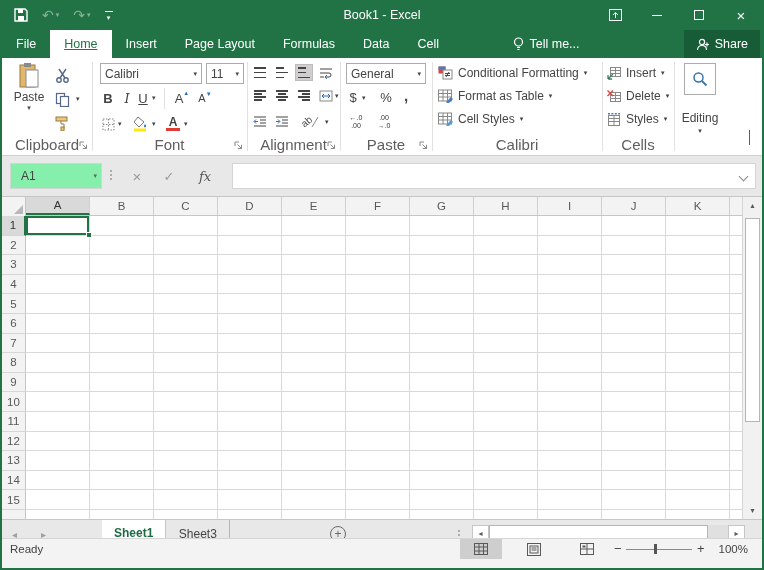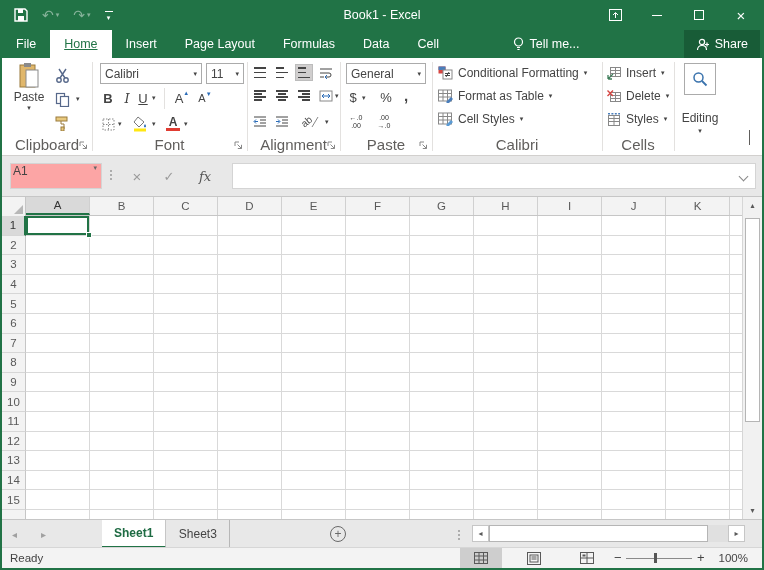--- a/index.html
+++ b/index.html
@@ -47,21 +47,21 @@
   .bigbtn { position:absolute; display:flex; flex-direction:column; align-items:center; }
   .lbl12 { font-size:12px; color:#444; }
   .styles-row, .cells-row { position:absolute; display:flex; align-items:center; gap:5px; font-size:12px; white-space:nowrap; }
   .chev-up { width:7px; height:7px; border-left:1.5px solid #605e5c; border-top:1.5px solid #605e5c; transform:rotate(45deg); }
   .chev-down { width:7px; height:7px; border-left:1.5px solid #888; border-top:1.5px solid #888; transform:rotate(225deg); }
   .microtxt { font-size:7px; line-height:8px; color:#333; text-align:center; }
   .ed-box { width:32px; height:32px; border:1px solid #ababab; background:#fff; display:flex; align-items:center; justify-content:center; }
 
   
   .fbar { position:absolute; left:0; right:0; top:156px; height:41px; background:#e8e8e8; border-bottom:1px solid #c6c6c6; }
-  .namebox { position:absolute; left:8px; top:7px; width:92px; height:26px; background:#fca5a5; border:1px solid #d4d4d4; display:flex; align-items:flex-start; padding-left:2px; font-size:12px; }
+  .namebox { position:absolute; left:8px; top:7px; width:92px; height:26px; background:#86efac; border:1px solid #d4d4d4; display:flex; align-items:center; padding-left:10px; font-size:12px; }
   .namebox .dd { margin-left:auto; margin-right:4px; color:#666; }
   .vdots { position:absolute; display:flex; flex-direction:column; gap:2px; }
   .vdots i { width:2px; height:2px; background:#9a9a9a; border-radius:50%; }
   .fbtn { position:absolute; top:7px; height:26px; width:26px; display:flex; align-items:center; justify-content:center; color:#9b9b9b; font-size:13px; }
   .fx { font-family:"DejaVu Serif", serif; font-style:italic; color:#555; }
   .finput { position:absolute; left:230px; right:6px; top:7px; height:26px; background:#fff; border:1px solid #d4d4d4; display:flex; align-items:center; }
   .finput .chev-down { margin-left:auto; margin-right:8px; }
 
   
   .gridzone { position:absolute; left:0; top:197px; right:20px; bottom:49px; overflow:hidden; background:#fff; }
@@ -90,21 +90,21 @@
   .sheettabs { position:absolute; left:100px; top:0; height:28px; display:flex; align-items:stretch; }
   .stab { min-width:64px; padding:0 12px; display:flex; align-items:center; justify-content:center; font-size:12px; color:#444; border-right:1px solid #b7b7b7; }
   .stab.active { background:#fff; color:#1e6b43; font-weight:bold; border-bottom:2px solid #217346; border-right:1px solid #c6c6c6; }
   .addsheet { position:absolute; left:328px; top:6px; width:16px; height:16px; border:1px solid #696969; border-radius:50%; color:#696969; font-size:12px; line-height:14px; text-align:center; }
   .hscroll { position:absolute; left:470px; top:5px; height:17px; width:273px; }
   .hs-arrow { position:absolute; top:0; width:17px; height:17px; background:#fff; border:1px solid #c6c6c6; color:#595959; font-size:8px; display:flex; align-items:center; justify-content:center; }
   .hs-thumb { position:absolute; left:17px; top:0; width:219px; height:17px; background:#fff; border:1px solid #b5b5b5; }
   .hs-track { position:absolute; left:236px; top:0; width:20px; height:17px; background:#e0e0e0; }
 
   
-  .statusbar { position:absolute; left:0; right:0; bottom:0; height:21px; background:#f3f3f3; border-top:1px solid #d6d6d6; }
+  .statusbar { position:absolute; left:0; right:0; bottom:0; height:30px; background:#f3f3f3; border-top:1px solid #d6d6d6; }
   .status-text { position:absolute; left:8px; top:0; height:20px; line-height:20px; font-size:11.5px; color:#444; }
   .viewbtn { position:absolute; top:0; width:42px; height:20px; display:flex; align-items:center; justify-content:center; }
   .viewbtn.sel { background:#cecece; }
   .zoom-minus,.zoom-plus { position:absolute; top:0; height:20px; line-height:20px; color:#444; font-size:13px; }
   .zoom-track { position:absolute; top:10px; width:66px; height:1px; background:#8a8a8a; }
   .zoom-thumb { position:absolute; top:5px; width:3px; height:10px; background:#555; }
   .zoom-pct { position:absolute; right:14px; top:0; height:20px; line-height:20px; font-size:11.5px; color:#444; }
   svg { display:block; }
 </style>
 </head>

